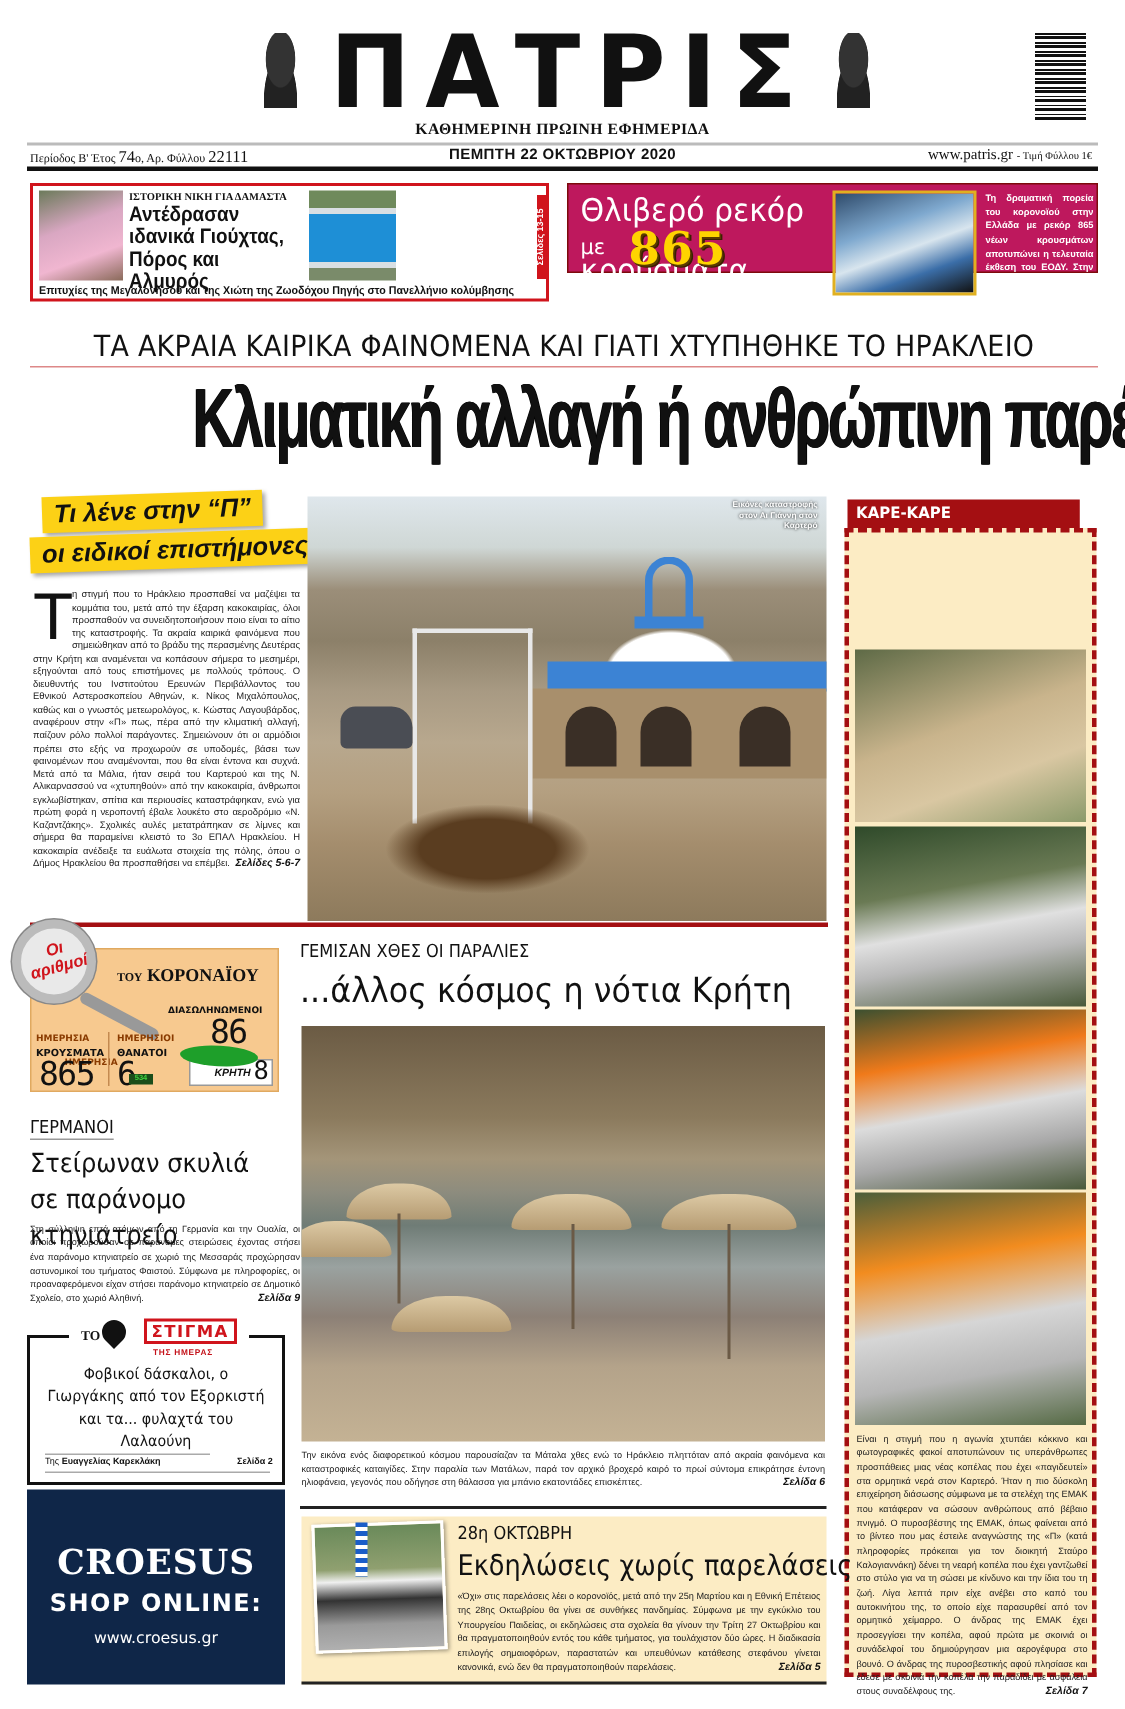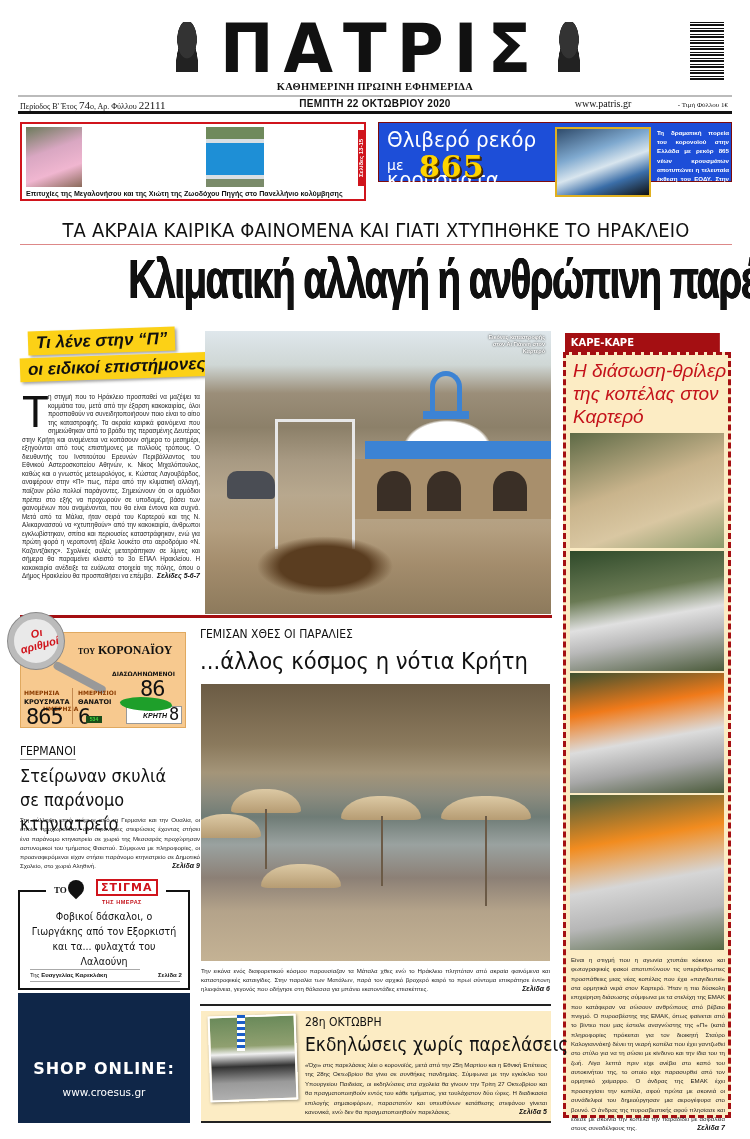--- a/index.html
+++ b/index.html
@@ -11,32 +11,32 @@
   .masthead-title { left: 220px; top: 18px; width: 310px; height: 62px; font-family: "DejaVu Sans", sans-serif; font-weight: 900; font-size: 64px; letter-spacing: 10px; text-align: center; line-height: 62px; color: #111; transform: scaleY(1.05); }
   .portrait { width: 34px; height: 50px; top: 22px; background: radial-gradient(ellipse at 50% 35%, #333 0 40%, transparent 42%), radial-gradient(ellipse at 50% 90%, #222 0 45%, transparent 47%); }
   .barcode { left: 690px; top: 22px; width: 34px; height: 58px; background: repeating-linear-gradient(0deg, #111 0 2px, #fff 2px 3px, #111 3px 4px, #fff 4px 6px); }
   .tagline { left: 220px; top: 81px; width: 310px; text-align: center; font-family: "Liberation Serif", serif; font-weight: bold; font-size: 10.5px; letter-spacing: 0.3px; }
   .rule-gray { left: 18px; top: 95px; width: 714px; height: 2px; background: #bbb; }
   .rule-black { left: 18px; top: 111px; width: 714px; height: 3px; background: #111; }
   .meta-left { left: 20px; top: 99px; font-family: "Liberation Serif", serif; font-size: 8px; }
   .meta-left b { font-size: 11px; font-weight: normal; }
   .meta-center { left: 270px; top: 98px; width: 210px; text-align: center; font-family: Liberation Sans, sans-serif; font-weight: bold; font-size: 10px; letter-spacing: 0.3px; }
   .meta-right { right: 22px; top: 98px; font-family: "Liberation Serif", serif; font-size: 10px; }
-  .meta-right small { font-size: 7px; margin-left: 44px; }
+  .meta-right small { font-size: 7px; }
 
   
   .sports-box { left: 20px; top: 122px; width: 346px; height: 79px; border: 2px solid #d0141c; background: #fff; }
   .sports-photo1 { left: 4px; top: 3px; width: 56px; height: 60px; background: linear-gradient(160deg, #6b7a5a 0%, #d9a7c2 40%, #f0b6d0 70%, #8a6a5a 100%); }
   .sports-photo2 { left: 184px; top: 3px; width: 58px; height: 60px; background: linear-gradient(180deg, #6f8a5c 0 20%, #d9dfe3 20% 26%, #1e8fd6 26% 80%, #d9dfe3 80% 86%, #7a8b6a 86%); }
   .kicker-small { font-family: "Liberation Serif", serif; font-weight: bold; font-size: 7px; }
   .sports-head { font-family: "Liberation Sans", sans-serif; font-weight: bold; font-size: 14px; line-height: 15px; transform: scaleX(0.9); transform-origin: left; }
   .sports-foot { left: 4px; top: 65px; width: 334px; font-size: 7.5px; font-weight: bold; transform: scaleX(0.95); transform-origin: left; }
   .sports-side { left: 336px; top: 6px; width: 8px; height: 56px; writing-mode: vertical-rl; transform: rotate(180deg); font-size: 6px; font-weight: bold; color: #fff; background: #d0141c; text-align: center; }
 
-  .covid-box { left: 378px; top: 122px; width: 354px; height: 60px; background: #1d4ed8; border: 1px solid #7d0a0c; }
+  .covid-box { left: 378px; top: 122px; width: 354px; height: 60px; background: #be185d; border: 1px solid #7d0a0c; }
   .covid-head { left: 8px; top: 6px; color: #fff; font-family: "DejaVu Sans", sans-serif; font-size: 21px; line-height: 22px; transform: scaleX(0.95); transform-origin: left; }
   .covid-num { left: 40px; top: 26px; color: #ffd400; font-family: "DejaVu Serif", serif; font-weight: 900; font-size: 30px; letter-spacing: 1px; text-shadow: 1px 1px 0 #5a3b00, 2px 2px 0 #3a2000; }
   .covid-photo { left: 176px; top: 4px; width: 96px; height: 70px; border: 2px solid #e0b020; background: linear-gradient(160deg, #2f4b6b 0%, #7fa9cf 35%, #d8e5ee 55%, #3b6ea8 75%, #111 100%); }
   .covid-text { left: 278px; top: 5px; width: 72px; color: #fff; font-size: 6.2px; font-weight: bold; line-height: 9.2px; text-align: justify; }
 
   
   .kicker-main { left: 20px; top: 219px; width: 712px; text-align: center; font-family: "DejaVu Sans", sans-serif; font-size: 19.5px; letter-spacing: 0.2px; transform: scaleX(0.92); transform-origin: center; white-space: nowrap; }
   .kicker-rule { left: 20px; top: 244px; width: 712px; height: 1px; background: #d88; }
   .headline { left: 12px; top: 246px; width: 728px; text-align: center; font-family: "Liberation Sans", sans-serif; font-weight: 900; font-size: 56px; line-height: 66px; letter-spacing: -2px; transform: scaleX(0.68); transform-origin: center; white-space: nowrap; text-shadow: 0.6px 0 0 #000, -0.6px 0 0 #000; }
 
@@ -143,20 +143,24 @@
 </div>
 <div class="abs meta-center">ΠΕΜΠΤΗ 22 ΟΚΤΩΒΡΙΟΥ 2020</div>
 <div class="abs meta-right">
   <span>www.patris.gr</span>
   <small>- Τιμή Φύλλου 1€</small>
 </div>
 <div class="abs rule-black"></div>
 
 <div class="abs sports-box">
   <div class="abs sports-photo1"></div>
+  <div class="abs" style="left:64px; top:3px; width:118px;">
+    <div class="kicker-small">ΙΣΤΟΡΙΚΗ ΝΙΚΗ ΓΙΑ ΔΑΜΑΣΤΑ</div>
+    <div class="sports-head">Αντέδρασαν ιδανικά Γιούχτας, Πόρος και Αλμυρός</div>
+  </div>
   <div class="abs sports-photo2"></div>
   <div class="abs sports-side">Σελίδες 13-15</div>
   <div class="abs sports-foot">Επιτυχίες της Μεγαλονήσου και της Χιώτη της Ζωοδόχου Πηγής στο Πανελλήνιο κολύμβησης</div>
 </div>
 
 <div class="abs covid-box">
   <div class="abs covid-head">
     <div>Θλιβερό ρεκόρ</div>
     <div style="margin-top:18px;">κρούσματα</div>
   </div>
@@ -192,21 +196,20 @@
   <div class="abs arch" style="left:288px;"></div>
   <div class="abs frame"></div>
   <div class="abs car"></div>
   <div class="abs debris"></div>
   <div class="abs photo-caption">Εικόνες καταστροφής στον Αι Γιάννη στον Καρτερό</div>
 </div>
 <div class="abs red-rule"></div>
 
 <div class="abs kare-label">ΚΑΡΕ-ΚΑΡΕ</div>
 <div class="abs kare-box">
-  <div class="abs kare-title">Η διάσωση-θρίλερ της κοπέλας στον Καρτερό</div>
   <div class="abs kare-frame" style="top:78px; height:115px; background:linear-gradient(160deg,#5e6a46 0%,#c9b48c 45%,#d9c7a2 70%,#8b9a6a 100%);"></div>
   <div class="abs kare-frame" style="top:196px; height:120px; background:linear-gradient(170deg,#2f4a2a 0%,#6a7a54 35%,#e0e0e0 55%,#b9b9b9 70%,#4a5a3a 100%);"></div>
   <div class="abs kare-frame" style="top:318px; height:120px; background:linear-gradient(170deg,#3c5030 0%,#f07a1a 30%,#dcdcdc 55%,#a8a8a8 75%,#4a5a3a 100%);"></div>
   <div class="abs kare-frame" style="top:440px; height:155px; background:linear-gradient(170deg,#4b5e3a 0%,#f28c1f 30%,#d6d6d6 55%,#b6b6b6 75%,#556a44 100%);"></div>
   <div class="abs kare-text">
     <span>Είναι η στιγμή που η αγωνία χτυπάει κόκκινο και φωτογραφικές φακοί αποτυπώνουν τις υπεράνθρωπες προσπάθειες μιας νέας κοπέλας που έχει «παγιδευτεί» στα ορμητικά νερά στον Καρτερό. Ήταν η πιο δύσκολη επιχείρηση διάσωσης σύμφωνα με τα στελέχη της ΕΜΑΚ που κατάφεραν να σώσουν ανθρώπους από βέβαιο πνιγμό. Ο πυροσβέστης της ΕΜΑΚ, όπως φαίνεται από το βίντεο που μας έστειλε αναγνώστης της «Π» (κατά πληροφορίες πρόκειται για τον διοικητή Σταύρο Καλογιαννάκη) δένει τη νεαρή κοπέλα που έχει γαντζωθεί στο στύλο για να τη σώσει με κίνδυνο και την ίδια του τη ζωή. Λίγα λεπτά πριν είχε ανέβει στο καπό του αυτοκινήτου της, το οποίο είχε παρασυρθεί από τον ορμητικό χείμαρρο. Ο άνδρας της ΕΜΑΚ έχει προσεγγίσει την κοπέλα, αφού πρώτα με σκοινιά οι συνάδελφοί του δημιούργησαν μια αερογέφυρα στο βουνό. Ο άνδρας της πυροσβεστικής αφού πλησίασε και έδεσε με σκοινιά την κοπέλα την παραδίδει με ασφάλεια στους συναδέλφους της.</span>
     <span style="float:right;" class="page-ref">Σελίδα 7</span>
   </div>
 </div>
 
@@ -256,20 +259,21 @@
 <div class="abs stigma-title">Φοβικοί δάσκαλοι, ο Γιωργάκης από τον Εξορκιστή και τα... φυλαχτά του Λαλαούνη</div>
 <div class="abs stigma-rule" style="top:969px;"></div>
 <div class="abs stigma-author">
   <span>Της</span>
   <b>Ευαγγελίας Καρεκλάκη</b>
 </div>
 <div class="abs stigma-page">Σελίδα 2</div>
 <div class="abs stigma-rule" style="top:981px; width:150px;"></div>
 
 <div class="abs ad">
+  <div class="abs ad-brand">CROESUS</div>
   <div class="abs ad-shop">SHOP ONLINE:</div>
   <div class="abs ad-url">www.croesus.gr</div>
 </div>
 
 <div class="abs kicker-sm beach-kicker">ΓΕΜΙΣΑΝ ΧΘΕΣ ΟΙ ΠΑΡΑΛΙΕΣ</div>
 <div class="abs beach-head">...άλλος κόσμος η νότια Κρήτη</div>
 <div class="abs beach-photo">
   <div class="abs umbrella" style="left:30px; top:105px;"></div>
   <div class="abs pole" style="left:64px; top:125px; height:60px;"></div>
   <div class="abs umbrella" style="left:140px; top:112px; width:80px;"></div>

